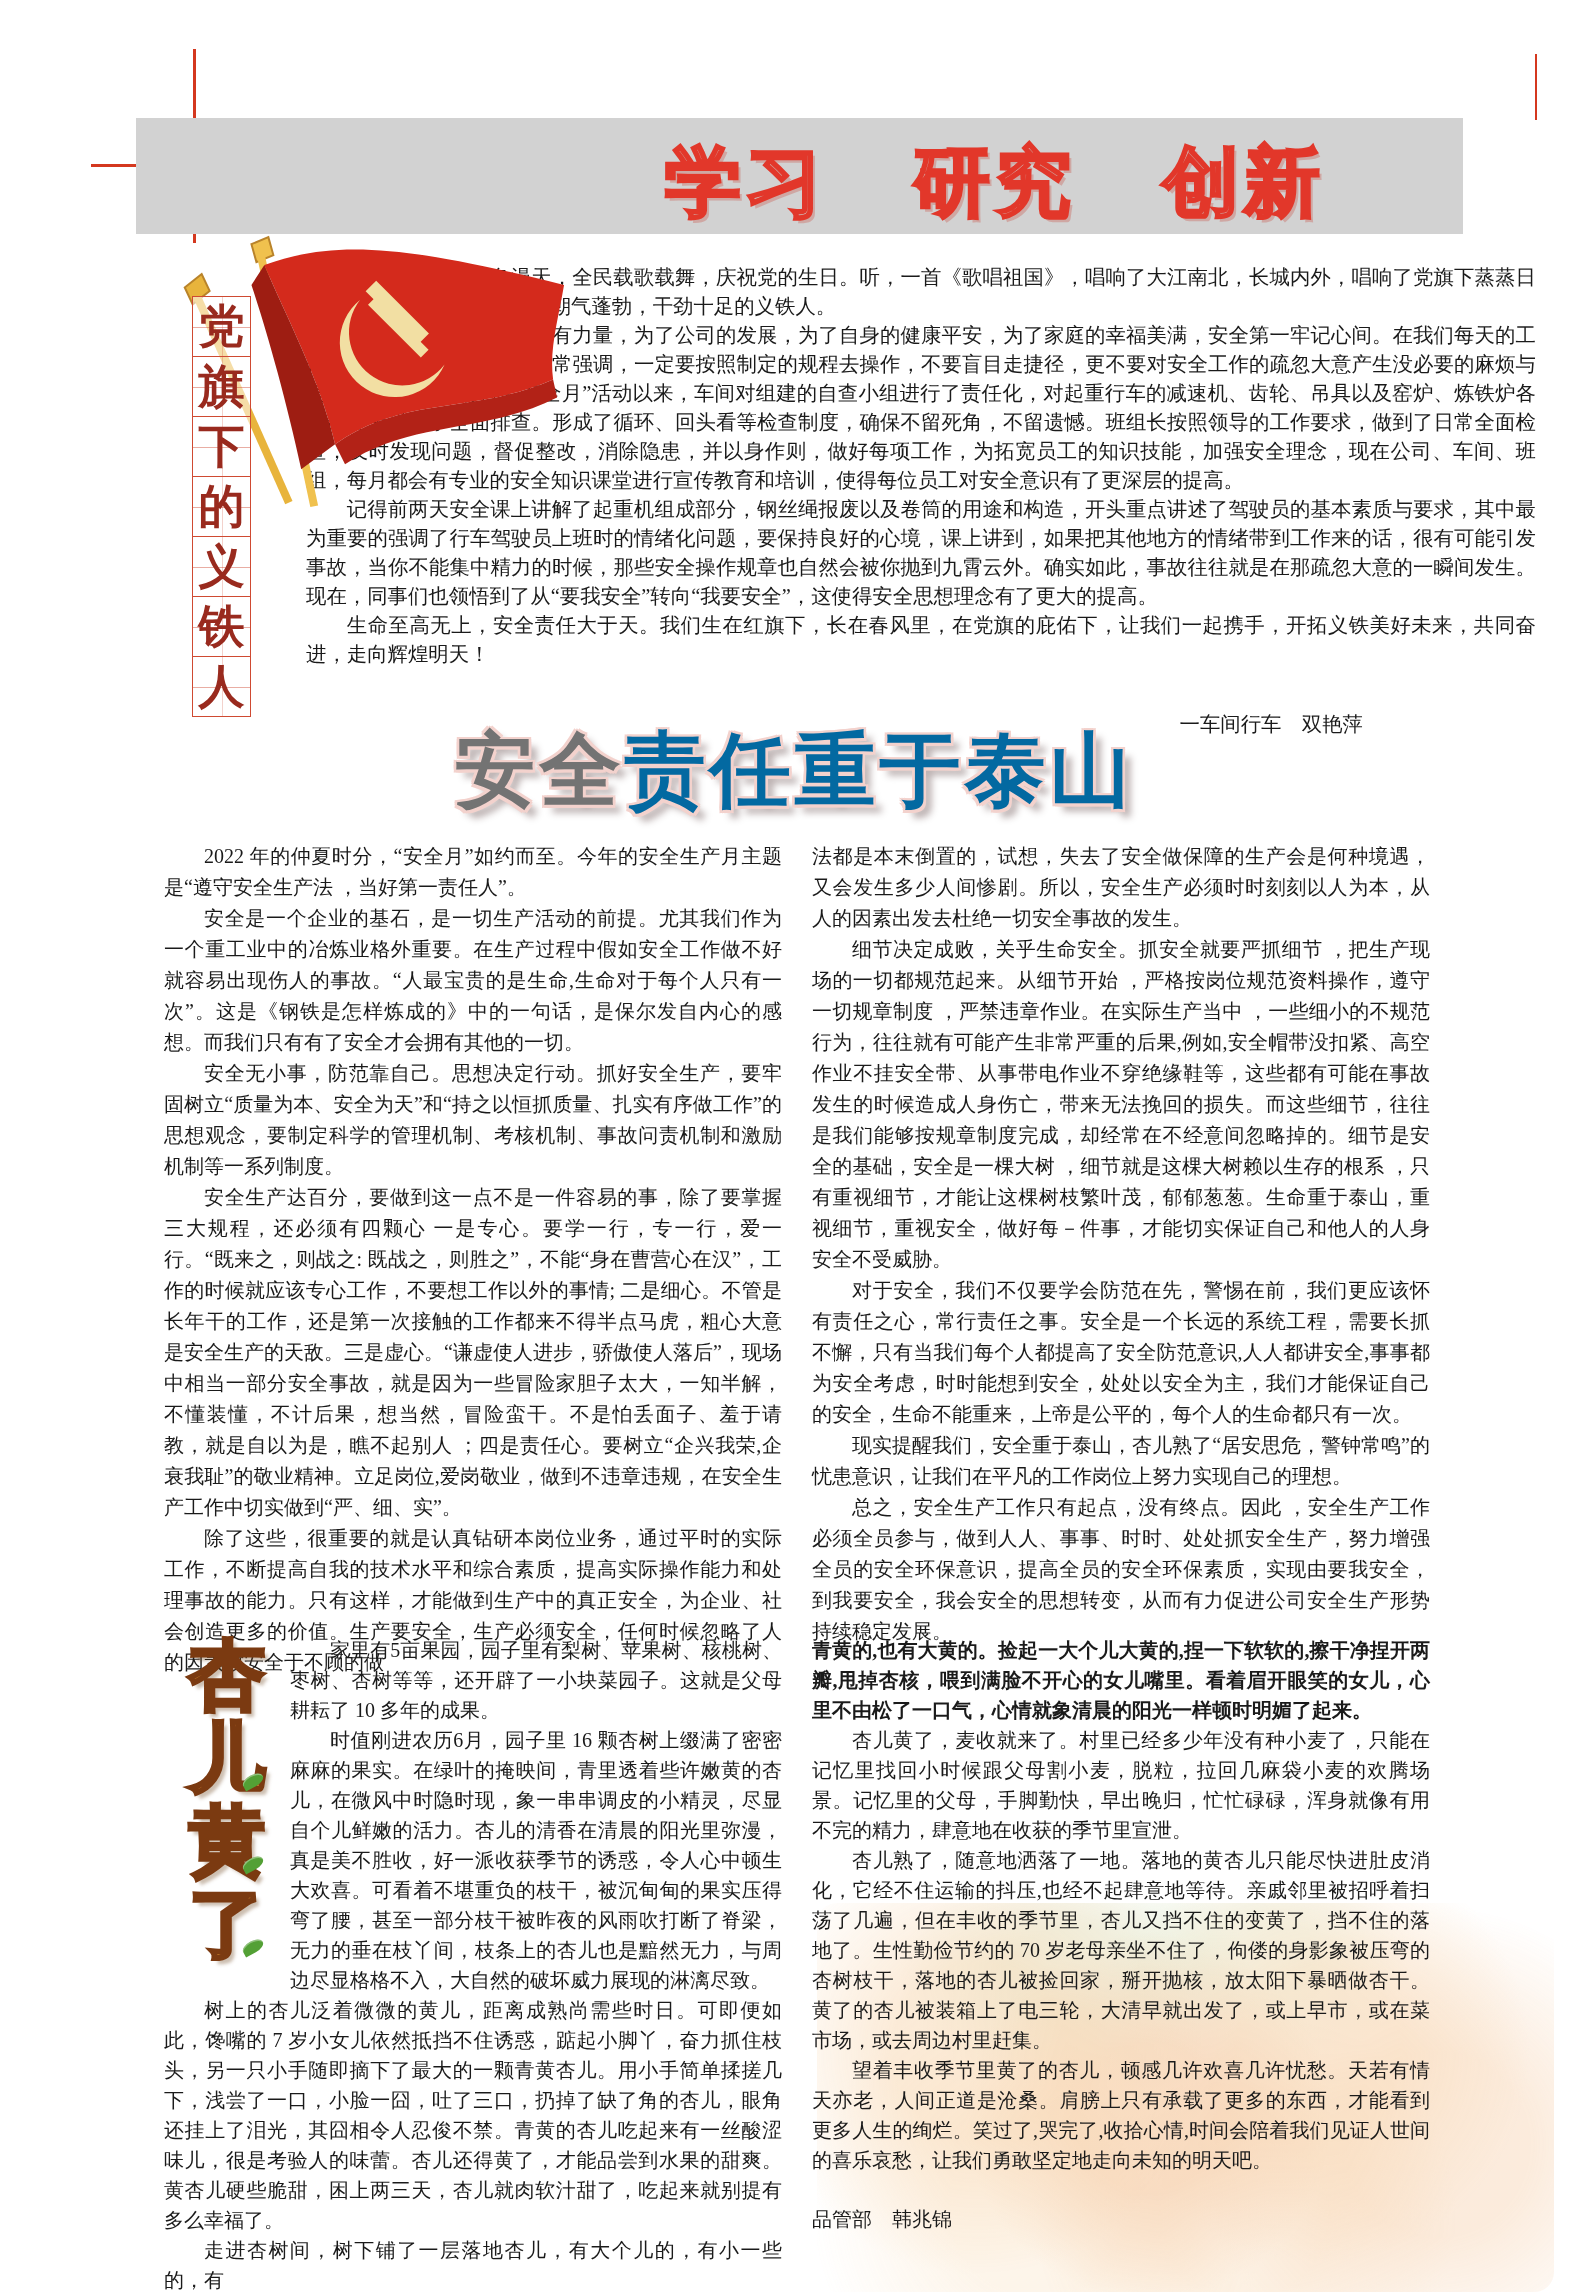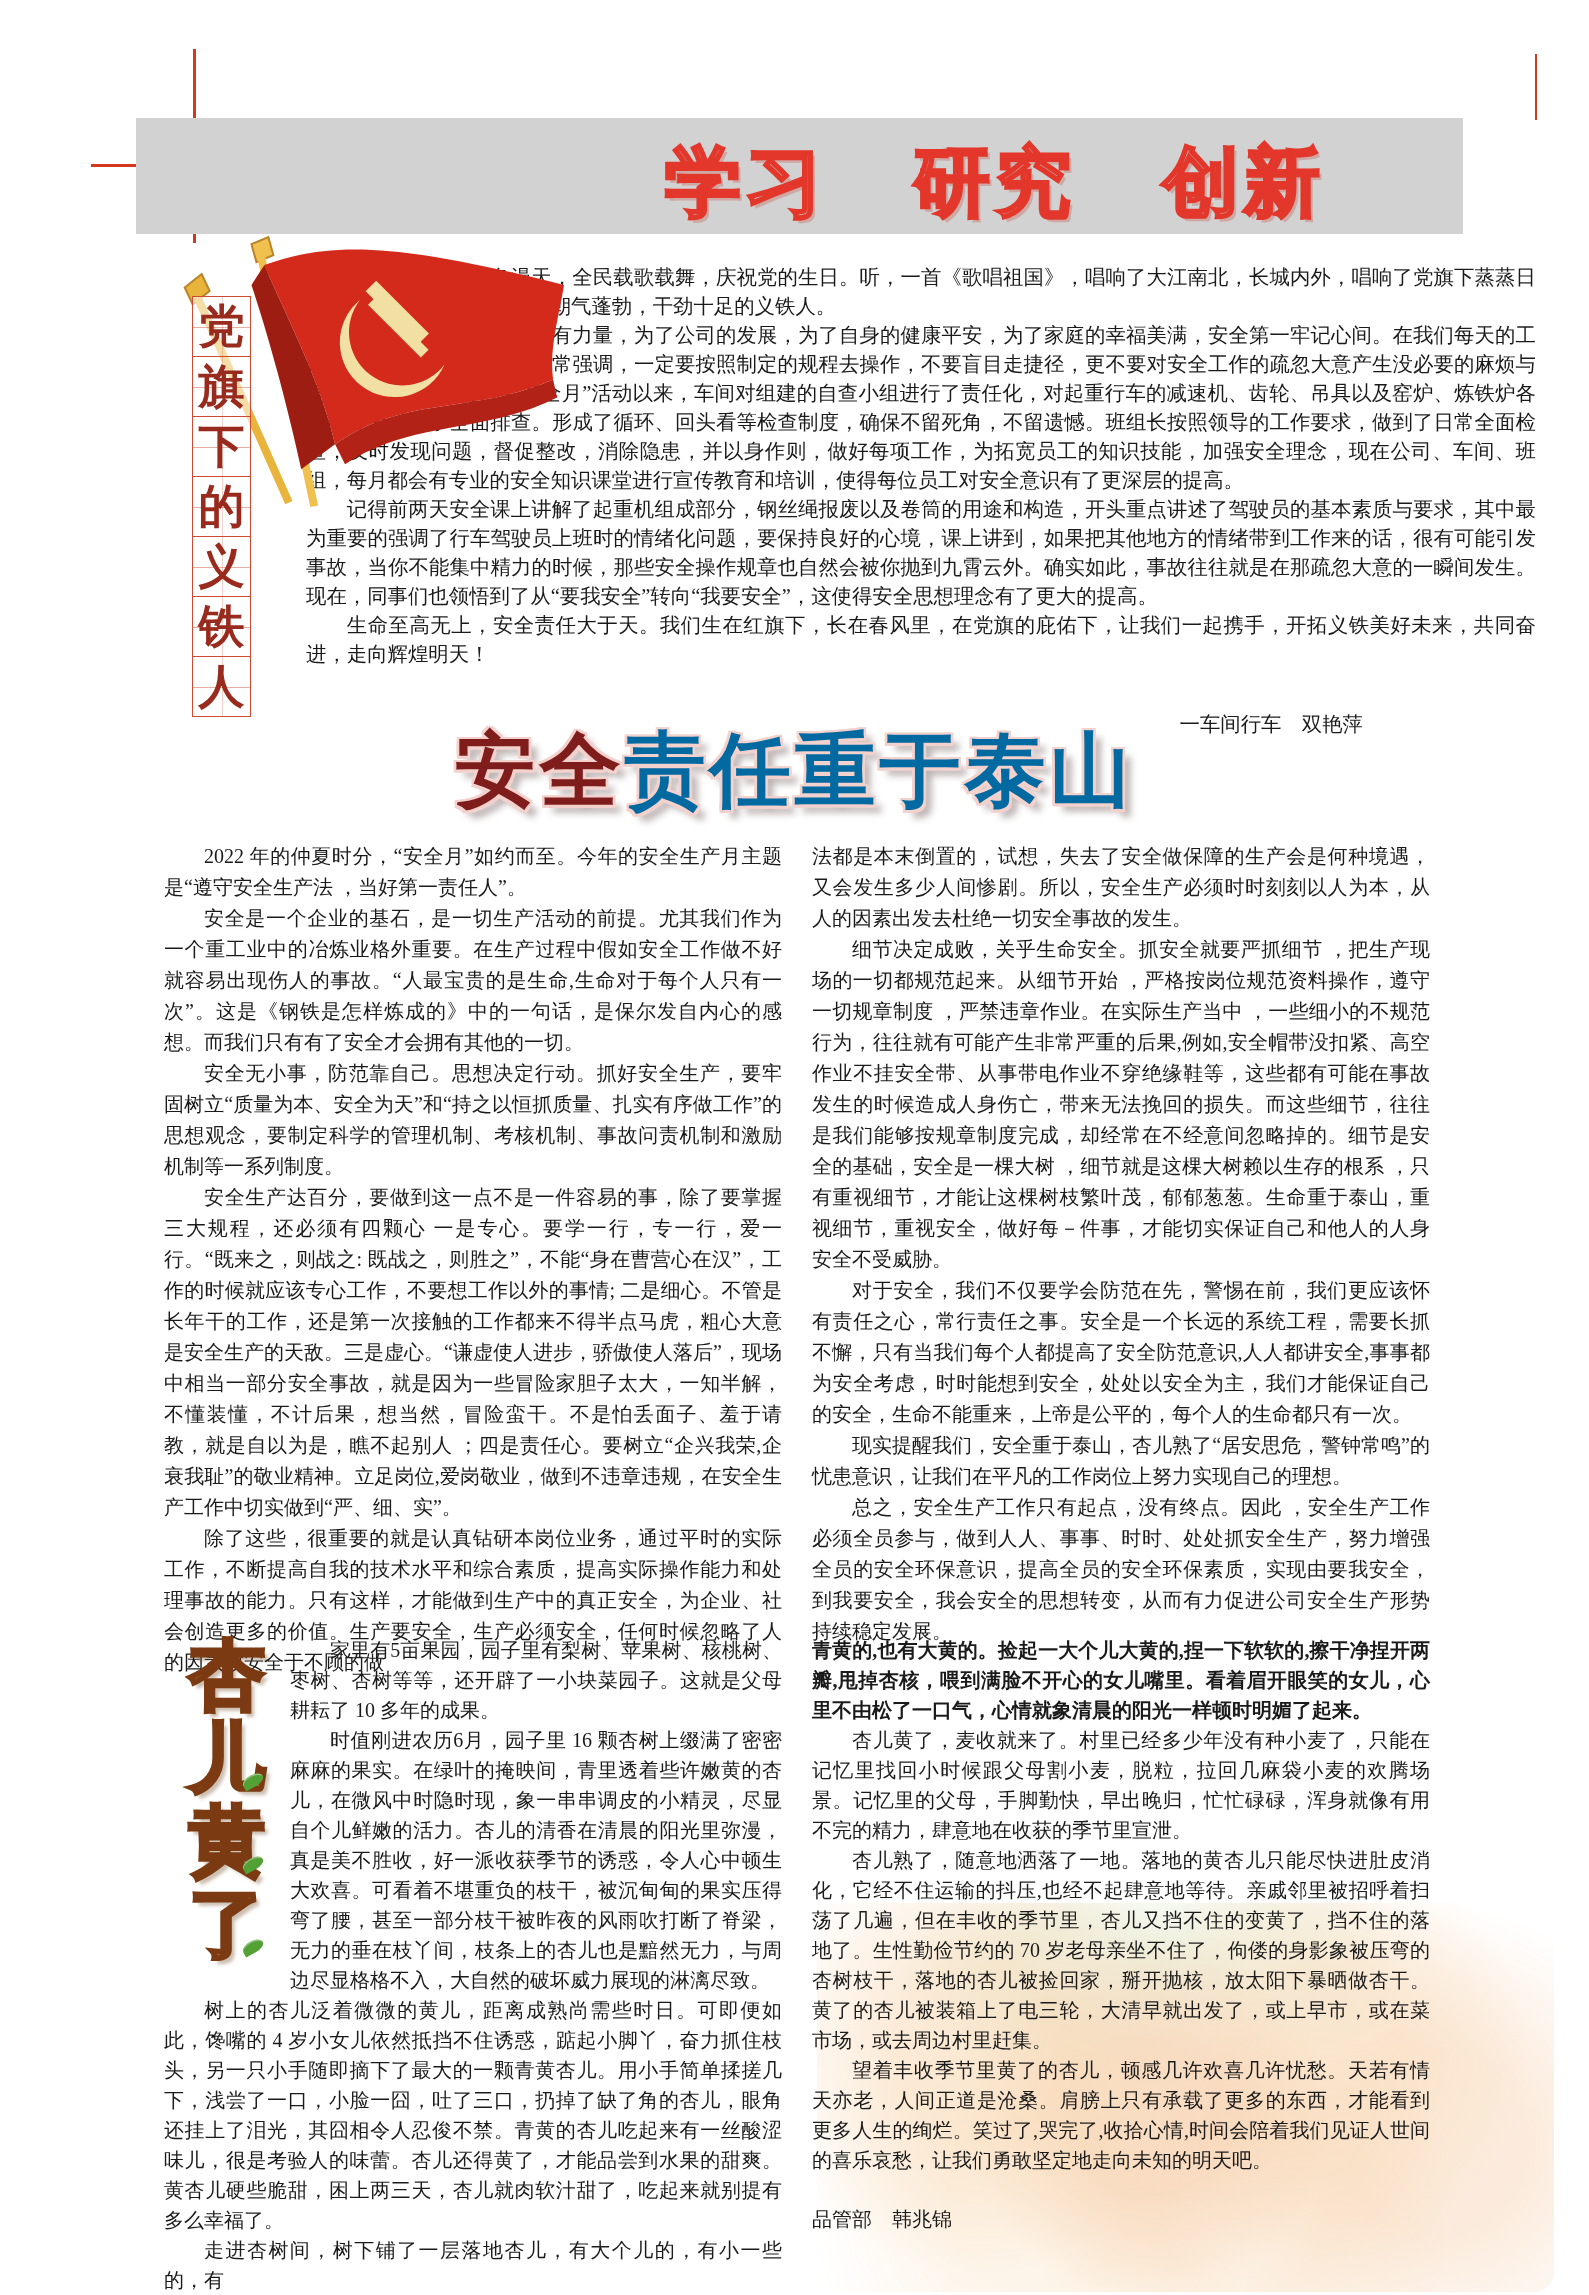--- a/index.html
+++ b/index.html
@@ -43,21 +43,21 @@
   .byline-1 span{padding-right:173px;display:inline-block;}
 
   
   .headline{position:absolute;left:0;top:723px;width:1589px;text-align:center;
     font-family:"Liberation Sans","DejaVu Sans",sans-serif;font-weight:900;
     font-size:81px;letter-spacing:4px;line-height:95px;z-index:1;}
   .headline span{text-shadow:
      2.5px 2.5px 0 #f3d2cd,-2.5px -2.5px 0 #f3d2cd,2.5px -2.5px 0 #f3d2cd,-2.5px 2.5px 0 #f3d2cd,
      0 2.5px 0 #f3d2cd,0 -2.5px 0 #f3d2cd,2.5px 0 0 #f3d2cd,-2.5px 0 0 #f3d2cd,
      8px 8px 7px rgba(60,30,30,.35);}
-  .hl-red{color:#7f1d1d;}
+  .hl-red{color:#737373;}
   .hl-black{color:#0369a1;text-align:right;}
 
   
   .col{position:absolute;top:841px;width:618px;font-size:20px;line-height:31px;
     text-align:justify;z-index:1;}
   .col-left{left:164px;}
   .col-right{left:812px;}
   .col p{margin:0;text-indent:2em;}
   .col p.cont{text-indent:0;}
   .byline-2{text-indent:0 !important;text-align:right;margin-top:4px !important;}
@@ -193,21 +193,21 @@
     <div class="tb-stack">
         <div class="tb-char">杏</div>
         <div class="tb-char">儿</div>
         <div class="tb-char">黄</div>
         <div class="tb-char">了</div>
       </div>
   </div>
   <div>
       <p>家里有5亩果园，园子里有梨树、苹果树、核桃树、枣树、杏树等等，还开辟了一小块菜园子。这就是父母耕耘了 10 多年的成果。</p>
       <p>时值刚进农历6月，园子里 16 颗杏树上缀满了密密麻麻的果实。在绿叶的掩映间，青里透着些许嫩黄的杏儿，在微风中时隐时现，象一串串调皮的小精灵，尽显自个儿鲜嫩的活力。杏儿的清香在清晨的阳光里弥漫，真是美不胜收，好一派收获季节的诱惑，令人心中顿生大欢喜。可看着不堪重负的枝干，被沉甸甸的果实压得弯了腰，甚至一部分枝干被昨夜的风雨吹打断了脊梁，无力的垂在枝丫间，枝条上的杏儿也是黯然无力，与周边尽显格格不入，大自然的破坏威力展现的淋漓尽致。</p>
-      <p>树上的杏儿泛着微微的黄儿，距离成熟尚需些时日。可即便如此，馋嘴的 4 岁小女儿依然抵挡不住诱惑，踮起小脚丫，奋力抓住枝头，另一只小手随即摘下了最大的一颗青黄杏儿。用小手简单揉搓几下，浅尝了一口，小脸一囧，吐了三口，扔掉了缺了角的杏儿，眼角还挂上了泪光，其囧相令人忍俊不禁。青黄的杏儿吃起来有一丝酸涩味儿，很是考验人的味蕾。杏儿还得黄了，才能品尝到水果的甜爽。黄杏儿硬些脆甜，困上两三天，杏儿就肉软汁甜了，吃起来就别提有多么幸福了。</p>
+      <p>树上的杏儿泛着微微的黄儿，距离成熟尚需些时日。可即便如此，馋嘴的 7 岁小女儿依然抵挡不住诱惑，踮起小脚丫，奋力抓住枝头，另一只小手随即摘下了最大的一颗青黄杏儿。用小手简单揉搓几下，浅尝了一口，小脸一囧，吐了三口，扔掉了缺了角的杏儿，眼角还挂上了泪光，其囧相令人忍俊不禁。青黄的杏儿吃起来有一丝酸涩味儿，很是考验人的味蕾。杏儿还得黄了，才能品尝到水果的甜爽。黄杏儿硬些脆甜，困上两三天，杏儿就肉软汁甜了，吃起来就别提有多么幸福了。</p>
       <p>走进杏树间，树下铺了一层落地杏儿，有大个儿的，有小一些的，有</p>
     </div>
 </div>
 
 <div class="bot bot-right">
   <p class="cont">青黄的,也有大黄的。捡起一大个儿大黄的,捏一下软软的,擦干净捏开两瓣,甩掉杏核，喂到满脸不开心的女儿嘴里。看着眉开眼笑的女儿，心里不由松了一口气，心情就象清晨的阳光一样顿时明媚了起来。</p>
   <div>
       <p>杏儿黄了，麦收就来了。村里已经多少年没有种小麦了，只能在记忆里找回小时候跟父母割小麦，脱粒，拉回几麻袋小麦的欢腾场景。记忆里的父母，手脚勤快，早出晚归，忙忙碌碌，浑身就像有用不完的精力，肆意地在收获的季节里宣泄。</p>
       <p>杏儿熟了，随意地洒落了一地。落地的黄杏儿只能尽快进肚皮消化，它经不住运输的抖压,也经不起肆意地等待。亲戚邻里被招呼着扫荡了几遍，但在丰收的季节里，杏儿又挡不住的变黄了，挡不住的落地了。生性勤俭节约的 70 岁老母亲坐不住了，佝偻的身影象被压弯的杏树枝干，落地的杏儿被捡回家，掰开抛核，放太阳下暴晒做杏干。黄了的杏儿被装箱上了电三轮，大清早就出发了，或上早市，或在菜市场，或去周边村里赶集。</p>
       <p>望着丰收季节里黄了的杏儿，顿感几许欢喜几许忧愁。天若有情天亦老，人间正道是沧桑。肩膀上只有承载了更多的东西，才能看到更多人生的绚烂。笑过了,哭完了,收拾心情,时间会陪着我们见证人世间的喜乐哀愁，让我们勇敢坚定地走向未知的明天吧。</p>

